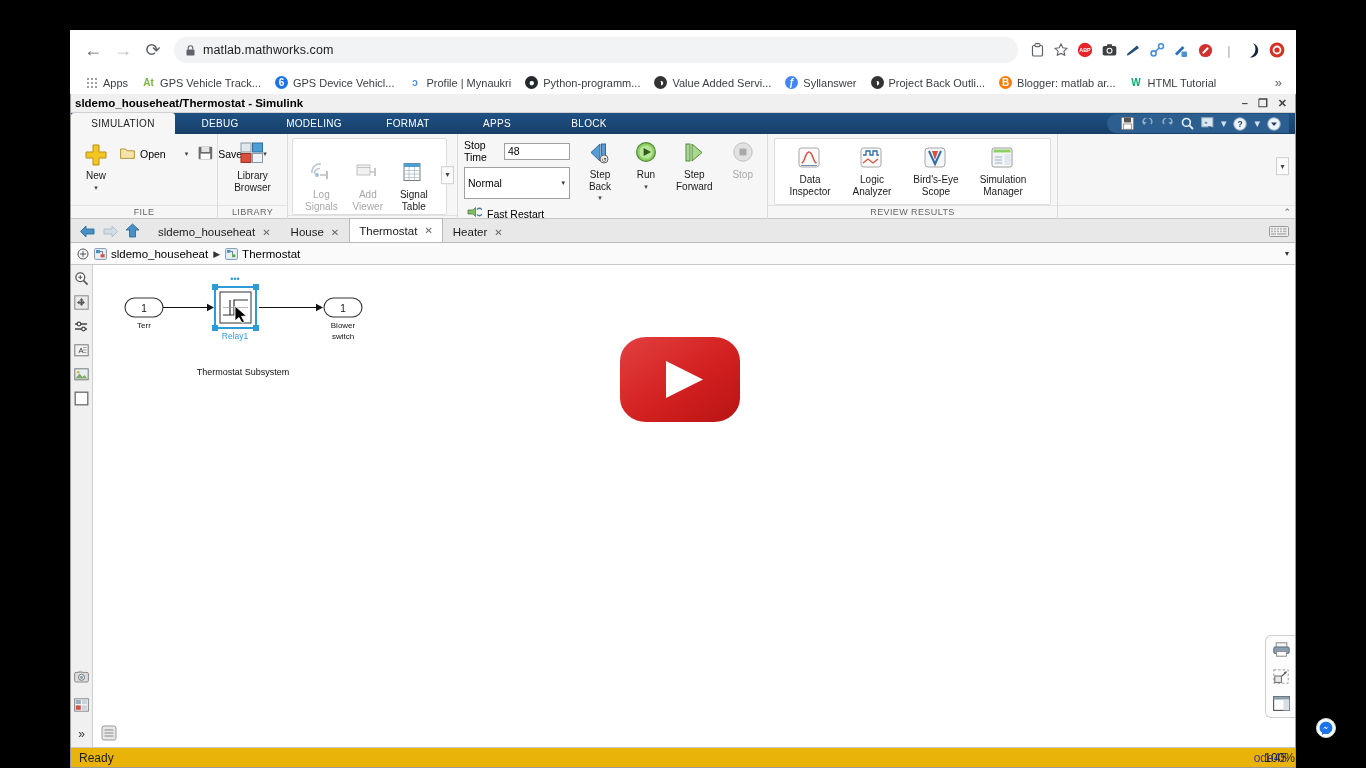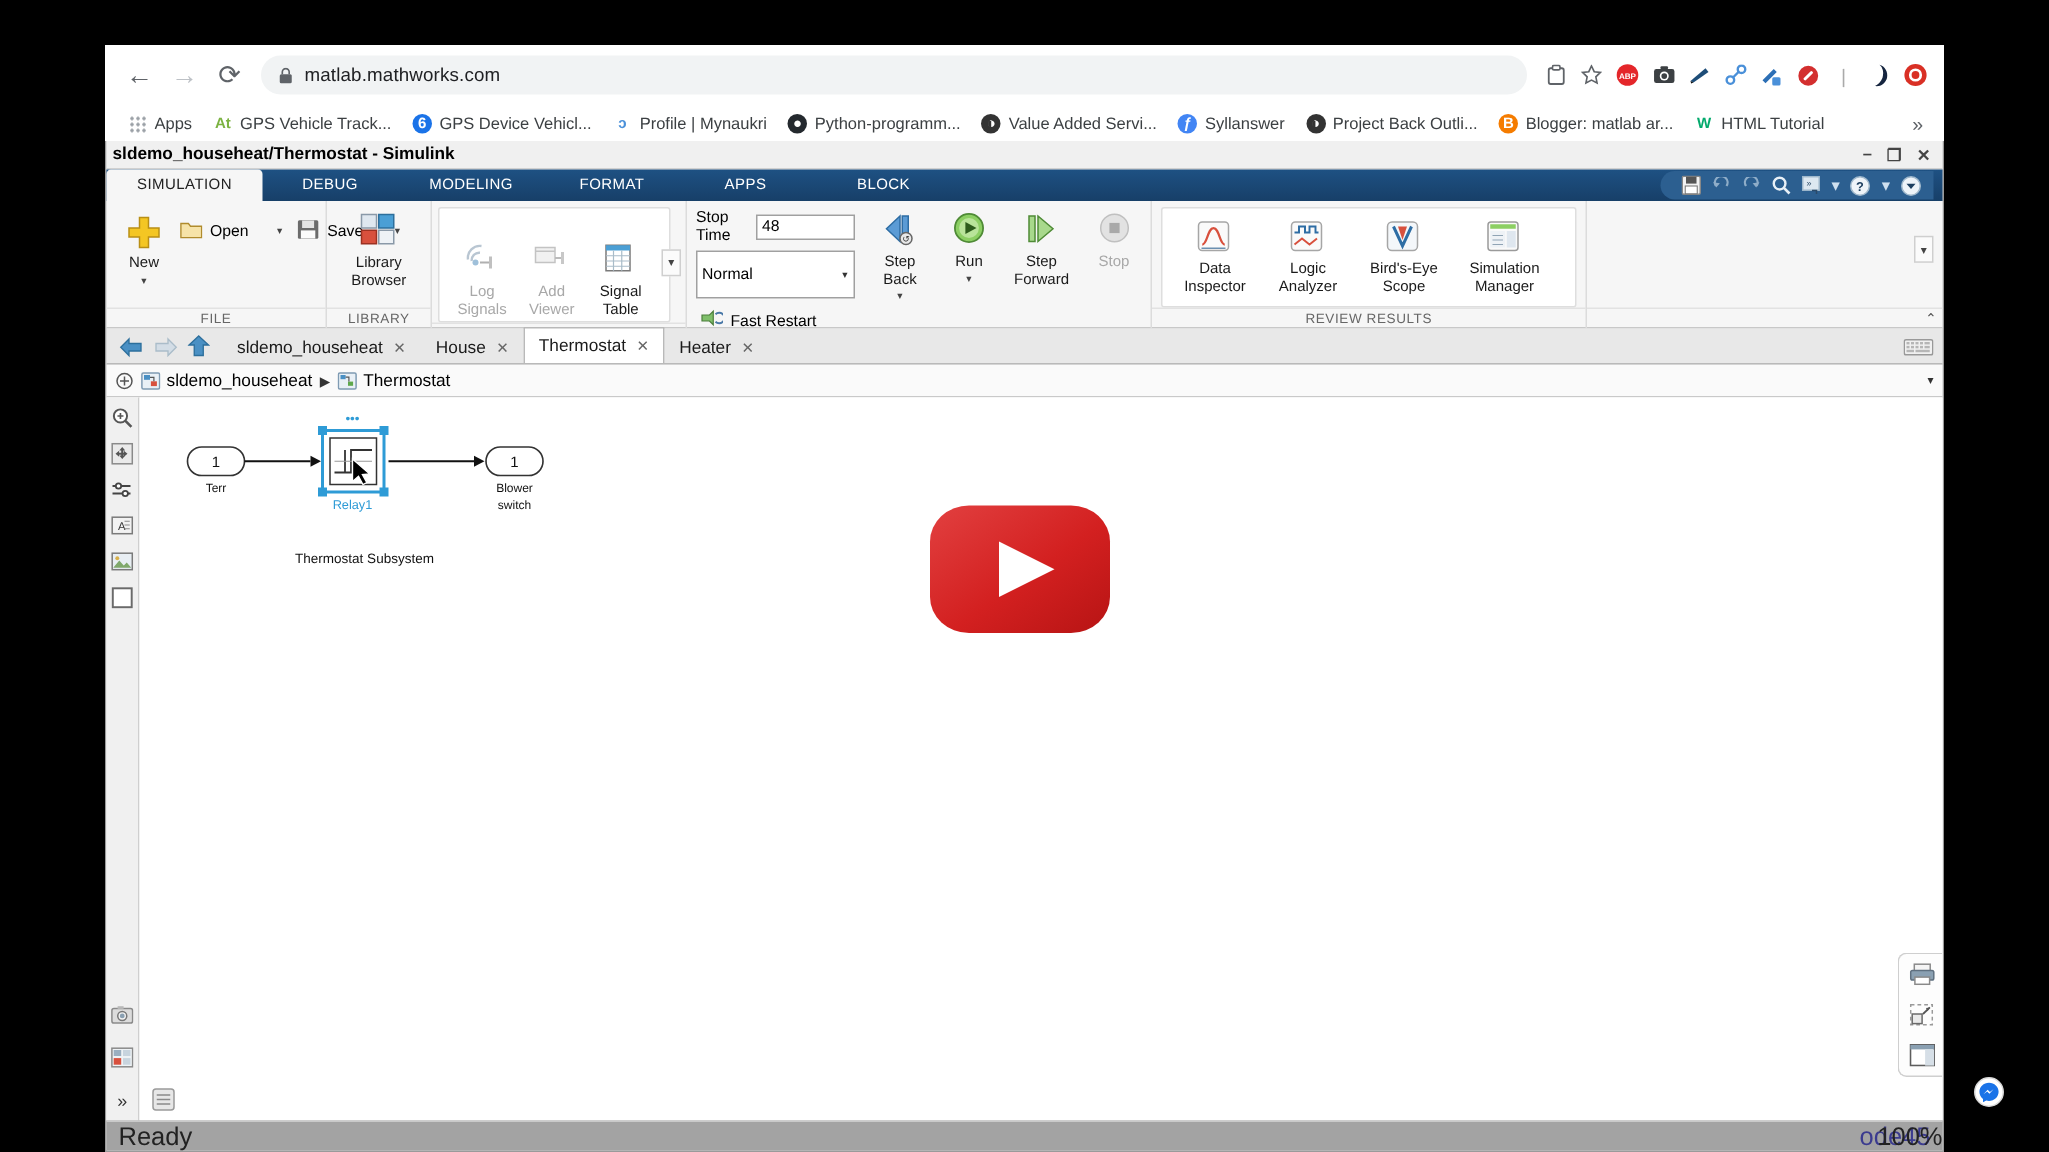--- a/index.html
+++ b/index.html
@@ -168,22 +168,22 @@
   .vtoolbar {
     width: 22px; background: #f0f0f0; border-right: 1px solid #cfcfcf;
     display: flex; flex-direction: column; align-items: center; padding-top: 6px; gap: 9px;
   }
   .vt-ic { width: 15px; height: 15px; }
   .vt-spacer { flex: 1; }
   .canvas { flex: 1; position: relative; background: #fff; overflow: hidden; }
 
   
   .statusbar {
-    height: 20px; background: #a3a3a3; border-top: 1px solid #c9c9c9;
-    display: flex; align-items: center; font-size: 17px; color: #222;
+    height: 20px; background: #eab308; border-top: 1px solid #c9c9c9;
+    display: flex; align-items: center; font-size: 12px; color: #222;
     padding: 0 8px;
   }
   .sb-left { flex: 0 0 auto; }
   .sb-center { position: absolute; left: 0; right: 0; text-align: right; pointer-events: none; }
   .sb-right { margin-left: auto; color: #3b3b8f; }
   .statusbar { position: relative; }
 
   
   .rpanel {
     position: absolute; right: 0px; top: 370px; width: 30px;

